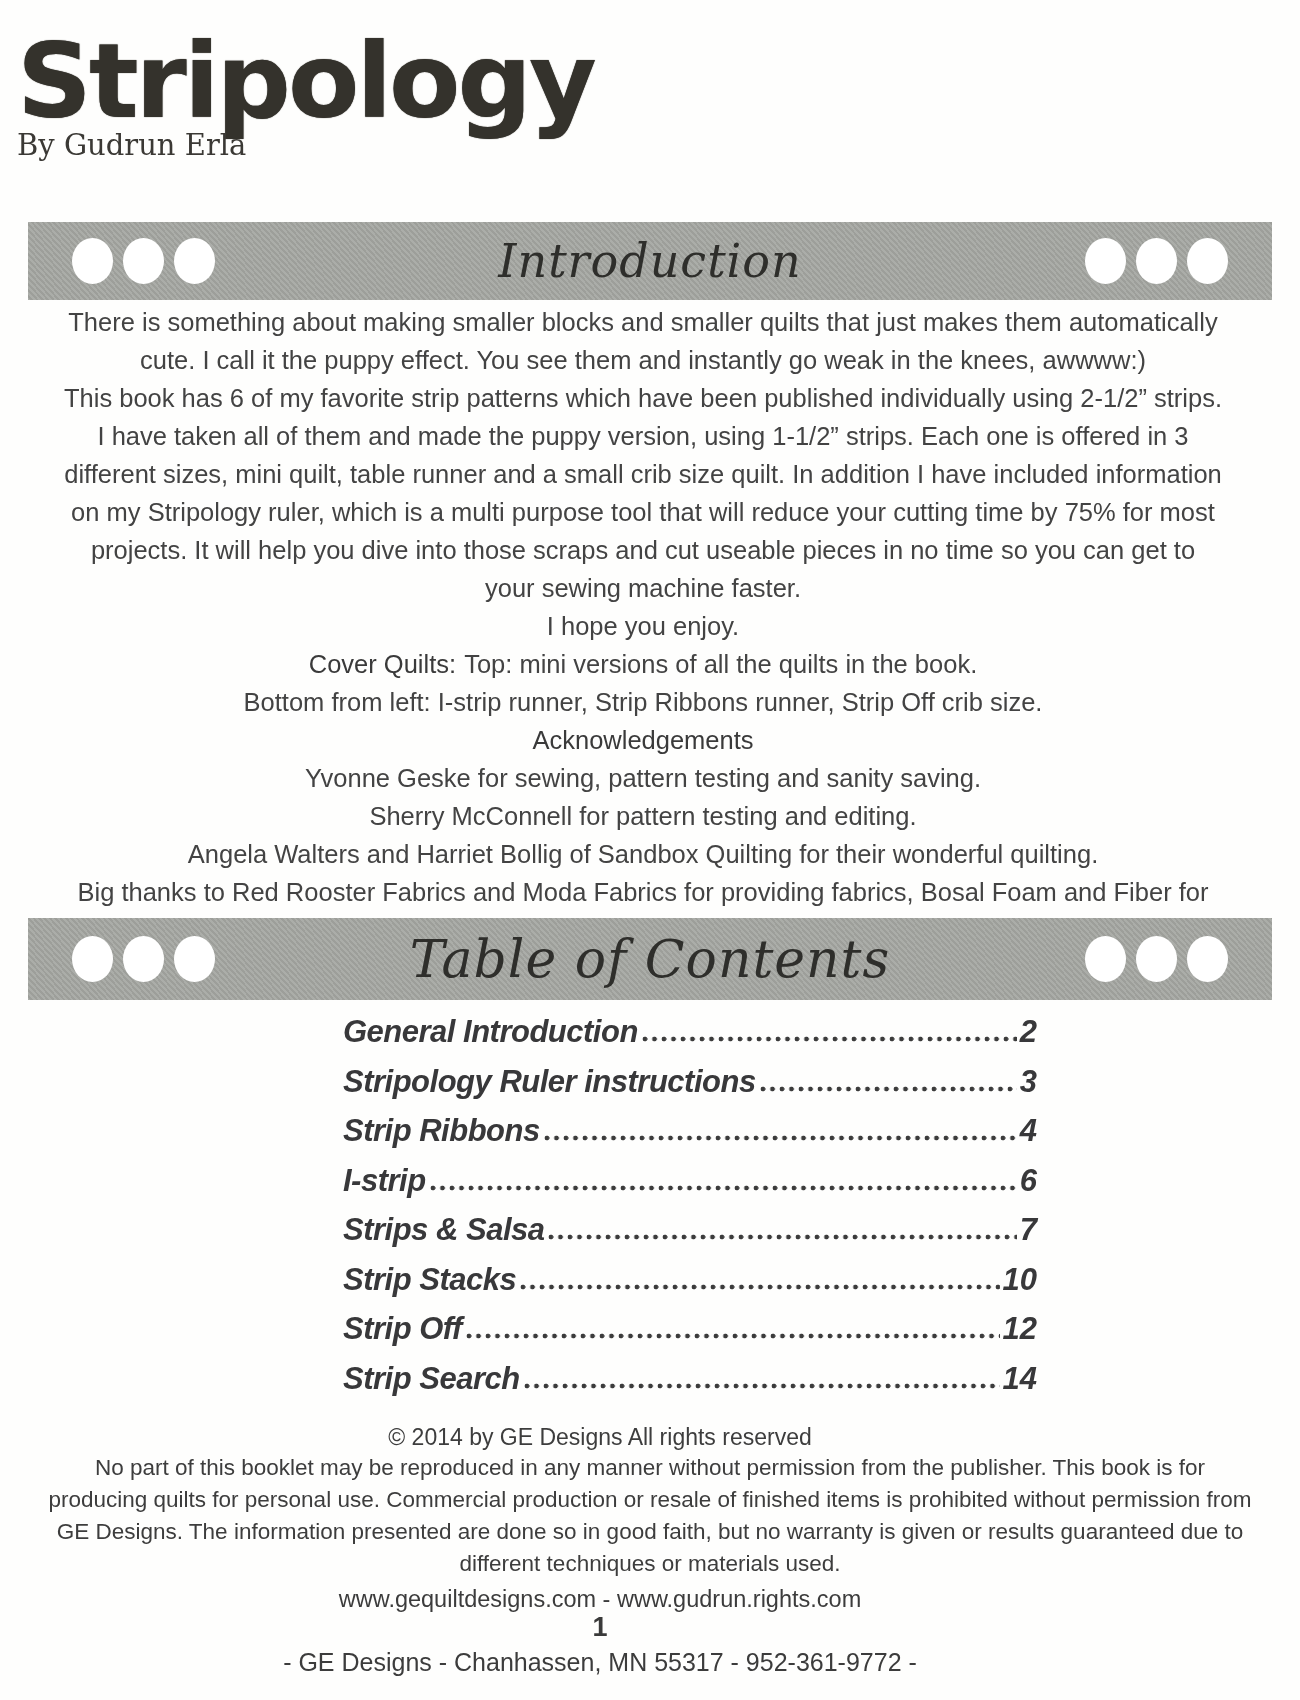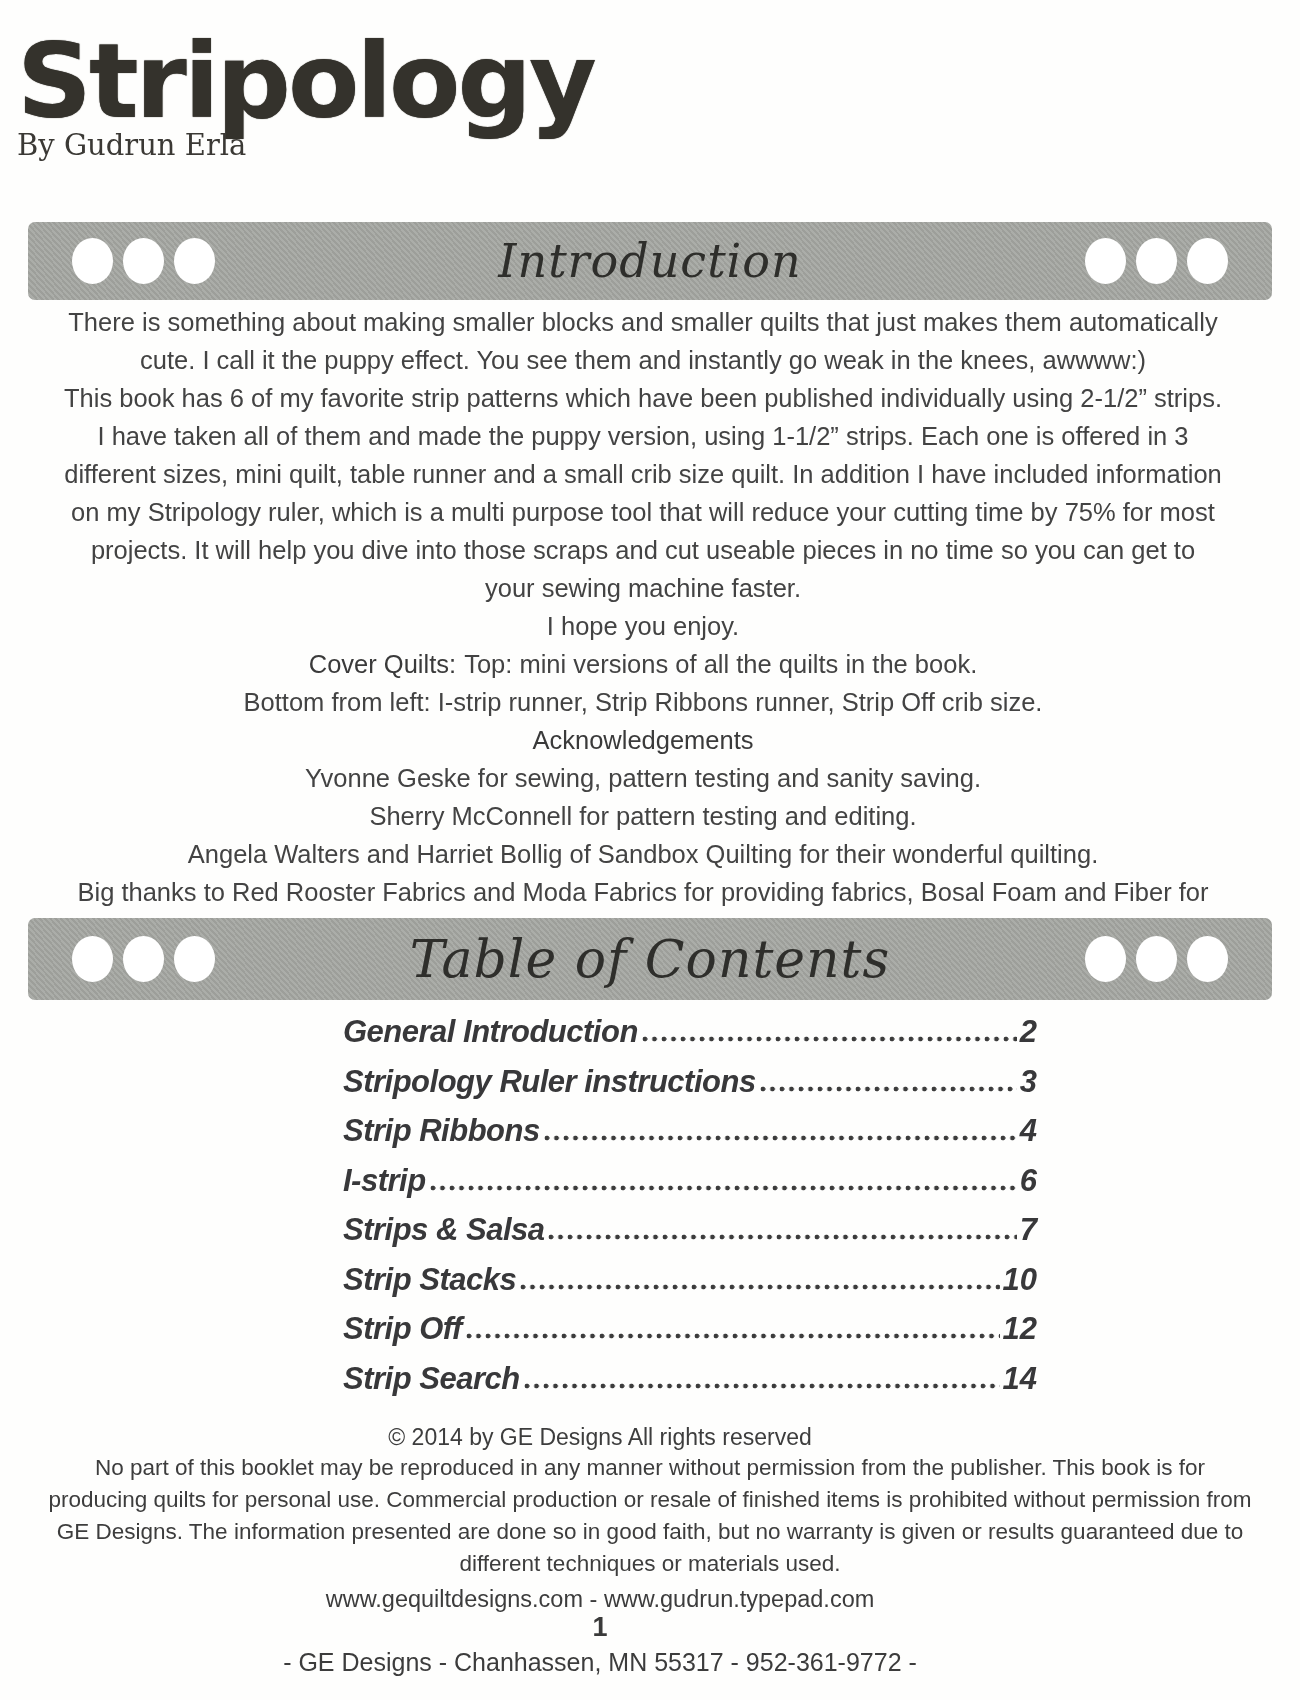--- a/index.html
+++ b/index.html
@@ -32,21 +32,21 @@
     color:#3b3935;
     margin-top:-14px;
   }
 
   
   .banner {
     position:absolute; left:28px; width:1244px;
     background-color:#a5a7a2;
     background-image:repeating-linear-gradient(48deg,
       rgba(255,255,255,0.07) 0 2px, rgba(0,0,0,0.05) 2px 4px);
-    display:flex; align-items:center; justify-content:center;border-radius:7px;
+    display:flex; align-items:center; justify-content:center;
   }
   .banner-intro { top:222px; height:78px; }
   .banner-toc   { top:918px; height:82px; }
   .banner-text {
     font-family:"DejaVu Serif", serif;
     font-style:italic;
     color:#2e2e2b;
     letter-spacing:1px;
   }
   .banner-intro .banner-text { font-size:46px; }
@@ -201,16 +201,16 @@
     <div class="toc-row">
       <span class="toc-label">Strip Search</span>
       <span class="toc-dots"></span>
       <span class="toc-page">14</span>
     </div>
   </div>
 
   <div class="copyright-line">© 2014 by GE Designs  All rights reserved</div>
   <div class="legal-block">No part of this booklet may be reproduced in any manner without permission from the publisher. This book is for producing quilts for personal use. Commercial production or resale of finished items is prohibited without permission from GE Designs. The information presented are done so in good faith, but no warranty is given or results guaranteed due to different techniques or materials used.</div>
   <div class="contact-line">- GE Designs - Chanhassen, MN 55317 - 952-361-9772 -</div>
-  <div class="website-line">www.gequiltdesigns.com - www.gudrun.typepad.com</div>
+  <div class="website-line">www.gequiltdesigns.com - www.gudrun.rights.com</div>
   <div class="page-number">1</div>
 
 </div>
 
 </body></html>

